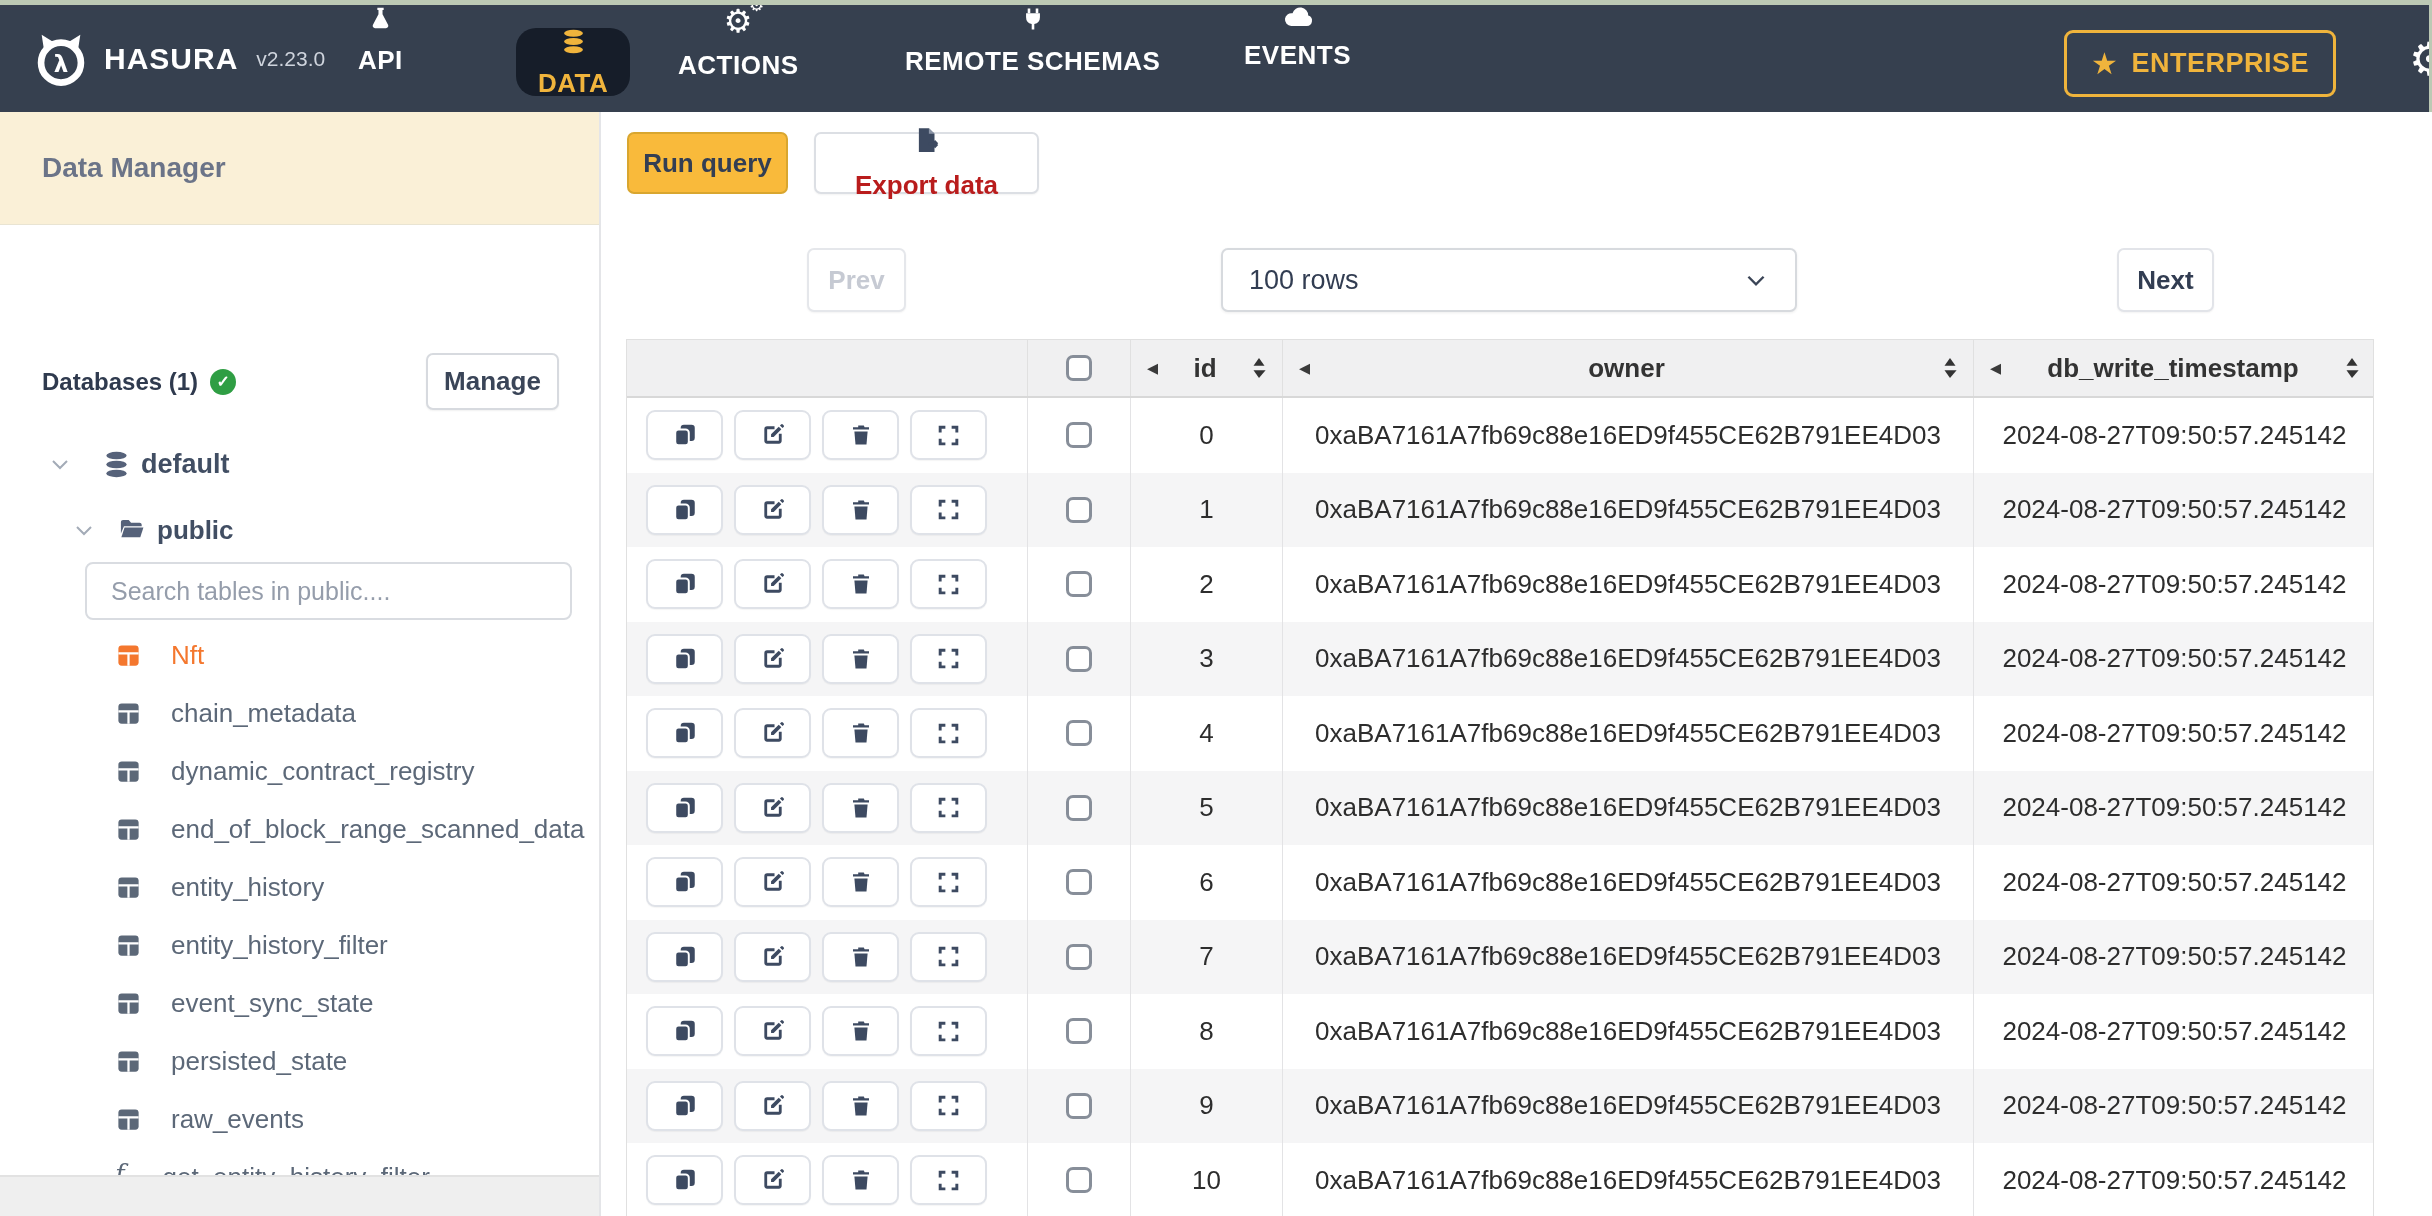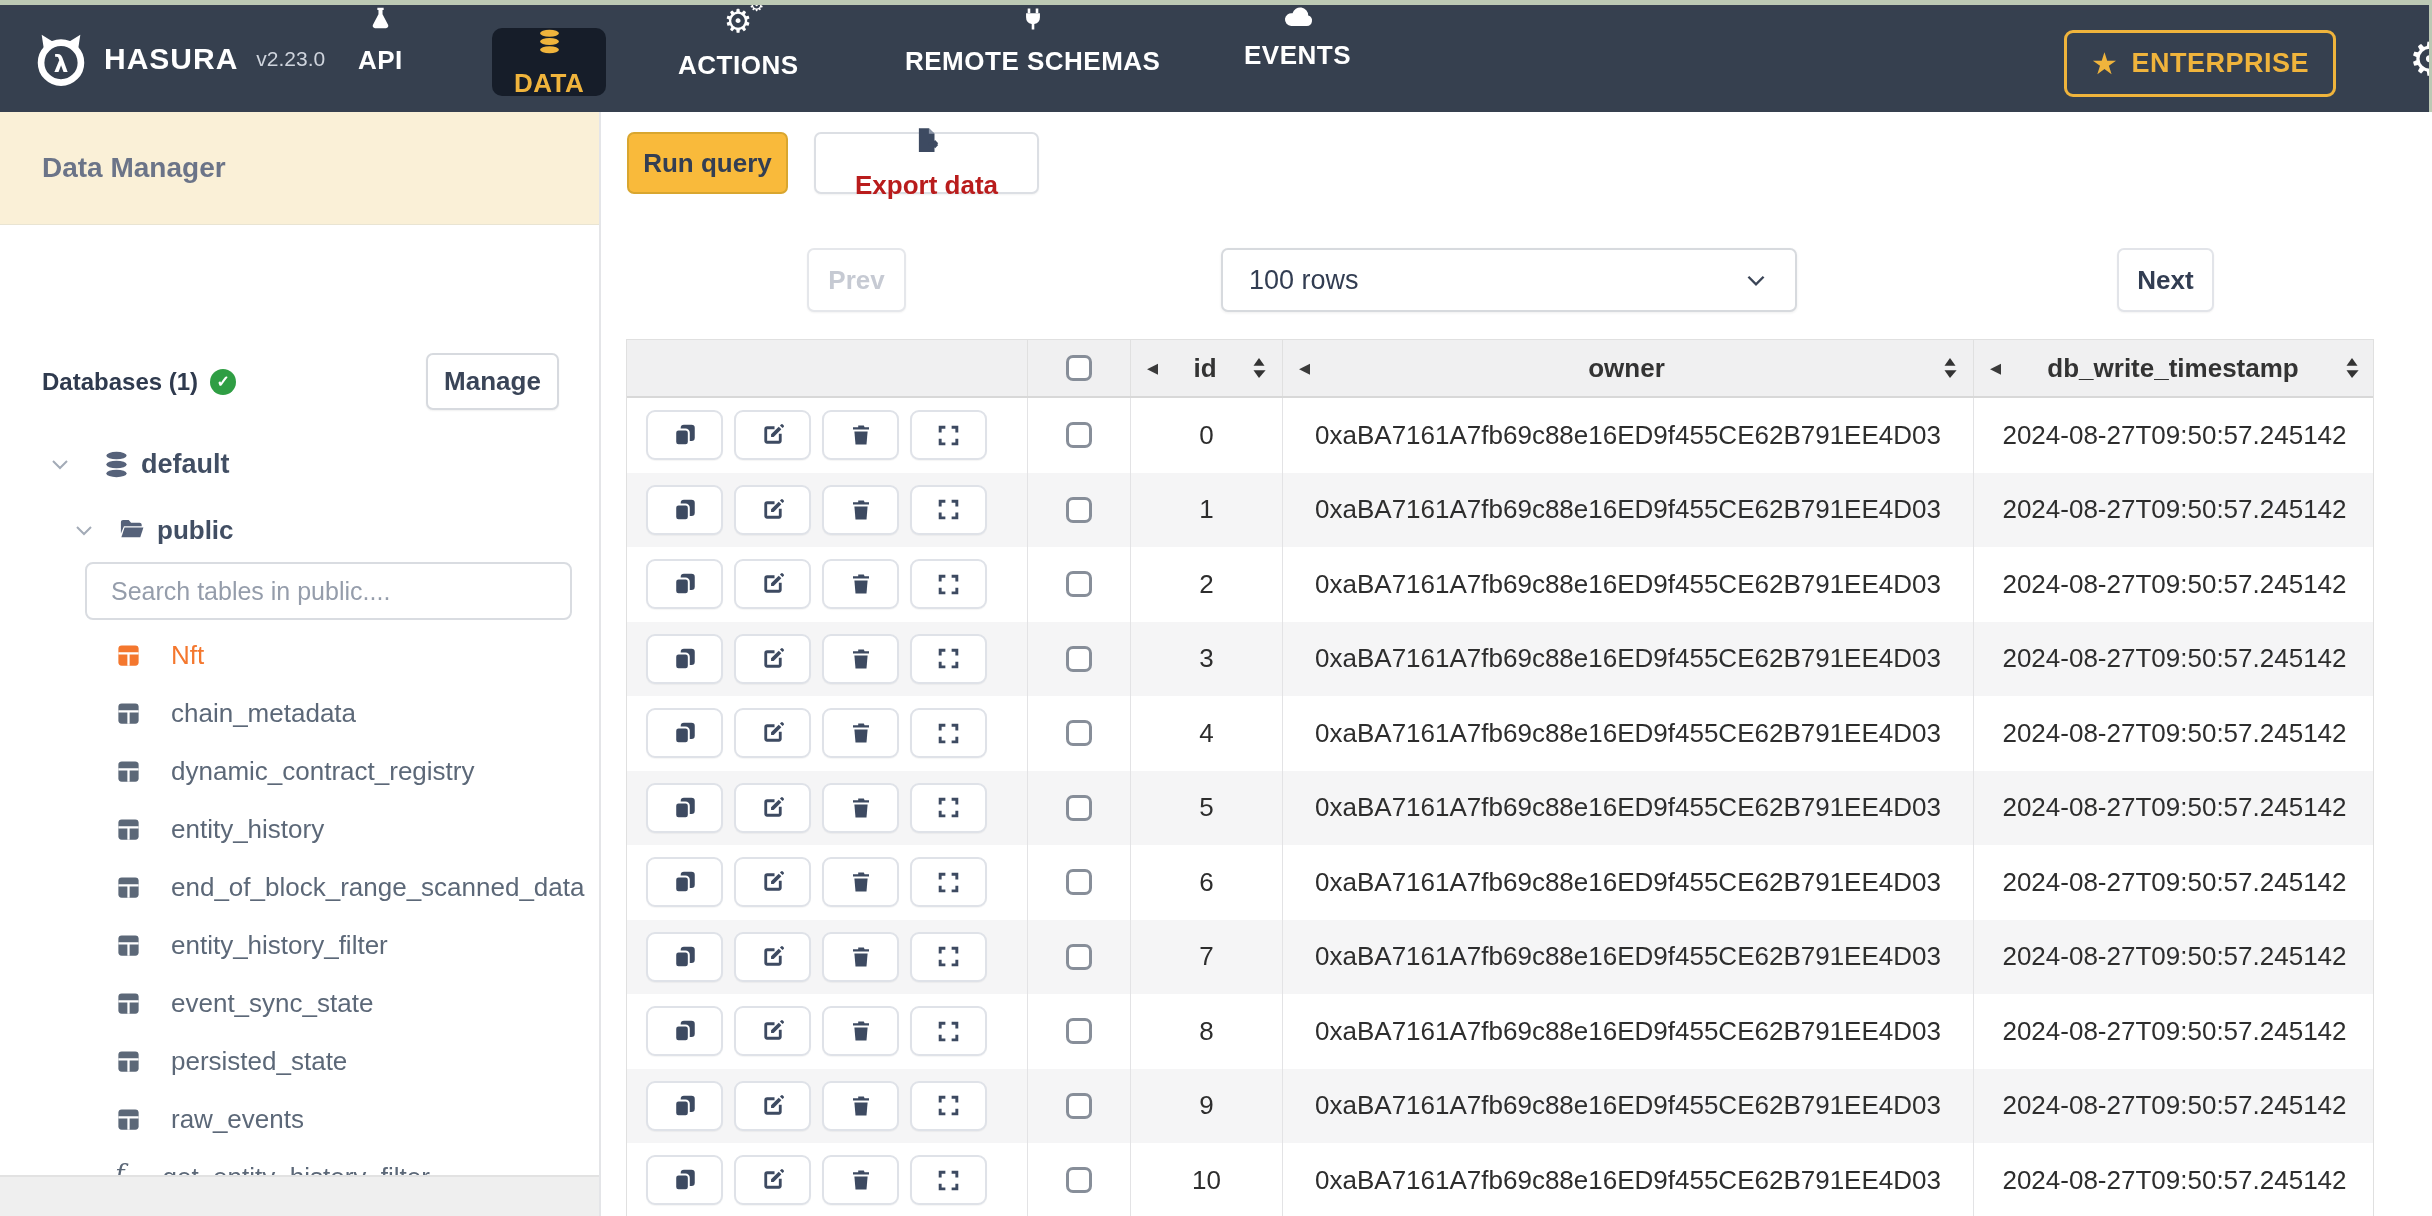--- a/index.html
+++ b/index.html
@@ -137,21 +137,21 @@
 
     <div class="nav-item" style="left:358px;">
       <span class="nicon">
         <svg width="27" height="27" viewBox="0 0 24 24">
             <path d="M9.2 2.4h5.6v2h-1v3.9l4.9 9.2a2.1 2.1 0 0 1-1.9 3.1H7.2a2.1 2.1 0 0 1-1.9-3.1l4.9-9.2V4.4h-1z" fill="#fff"></path>
           </svg>
       </span>
       <span>API</span>
     </div>
 
-    <div class="nav-item active" style="left:492px;">
+    <div class="nav-item active" style="left:516px;border-radius:20px;">
       <span class="nicon">
         <svg width="27" height="27" viewBox="0 0 24 24" fill="#f0b43c">
           <ellipse cx="12" cy="4.6" rx="8.4" ry="3.1"></ellipse>
           <ellipse cx="12" cy="12" rx="8.4" ry="3.1"></ellipse>
           <ellipse cx="12" cy="19.4" rx="8.4" ry="3.1"></ellipse>
         </svg>
       </span>
       <span>DATA</span>
     </div>
 
@@ -268,31 +268,31 @@
     <span class="tlabel">dynamic_contract_registry</span>
   </div>
         <div class="titem">
     <span class="ticon">
       <svg width="27" height="27" viewBox="0 0 24 24">
         <rect x="3" y="3" width="18" height="18" rx="3" fill="currentColor"></rect>
         <path d="M3 10h18M12 10v11" stroke="#fff" stroke-width="2"></path>
       </svg>
     </span>
 
-    <span class="tlabel">entity_history</span>
+    <span class="tlabel">end_of_block_range_scanned_data</span>
   </div>
         <div class="titem">
     <span class="ticon">
       <svg width="27" height="27" viewBox="0 0 24 24">
         <rect x="3" y="3" width="18" height="18" rx="3" fill="currentColor"></rect>
         <path d="M3 10h18M12 10v11" stroke="#fff" stroke-width="2"></path>
       </svg>
     </span>
 
-    <span class="tlabel">end_of_block_range_scanned_data</span>
+    <span class="tlabel">entity_history</span>
   </div>
         <div class="titem">
     <span class="ticon">
       <svg width="27" height="27" viewBox="0 0 24 24">
         <rect x="3" y="3" width="18" height="18" rx="3" fill="currentColor"></rect>
         <path d="M3 10h18M12 10v11" stroke="#fff" stroke-width="2"></path>
       </svg>
     </span>
 
     <span class="tlabel">entity_history_filter</span>

